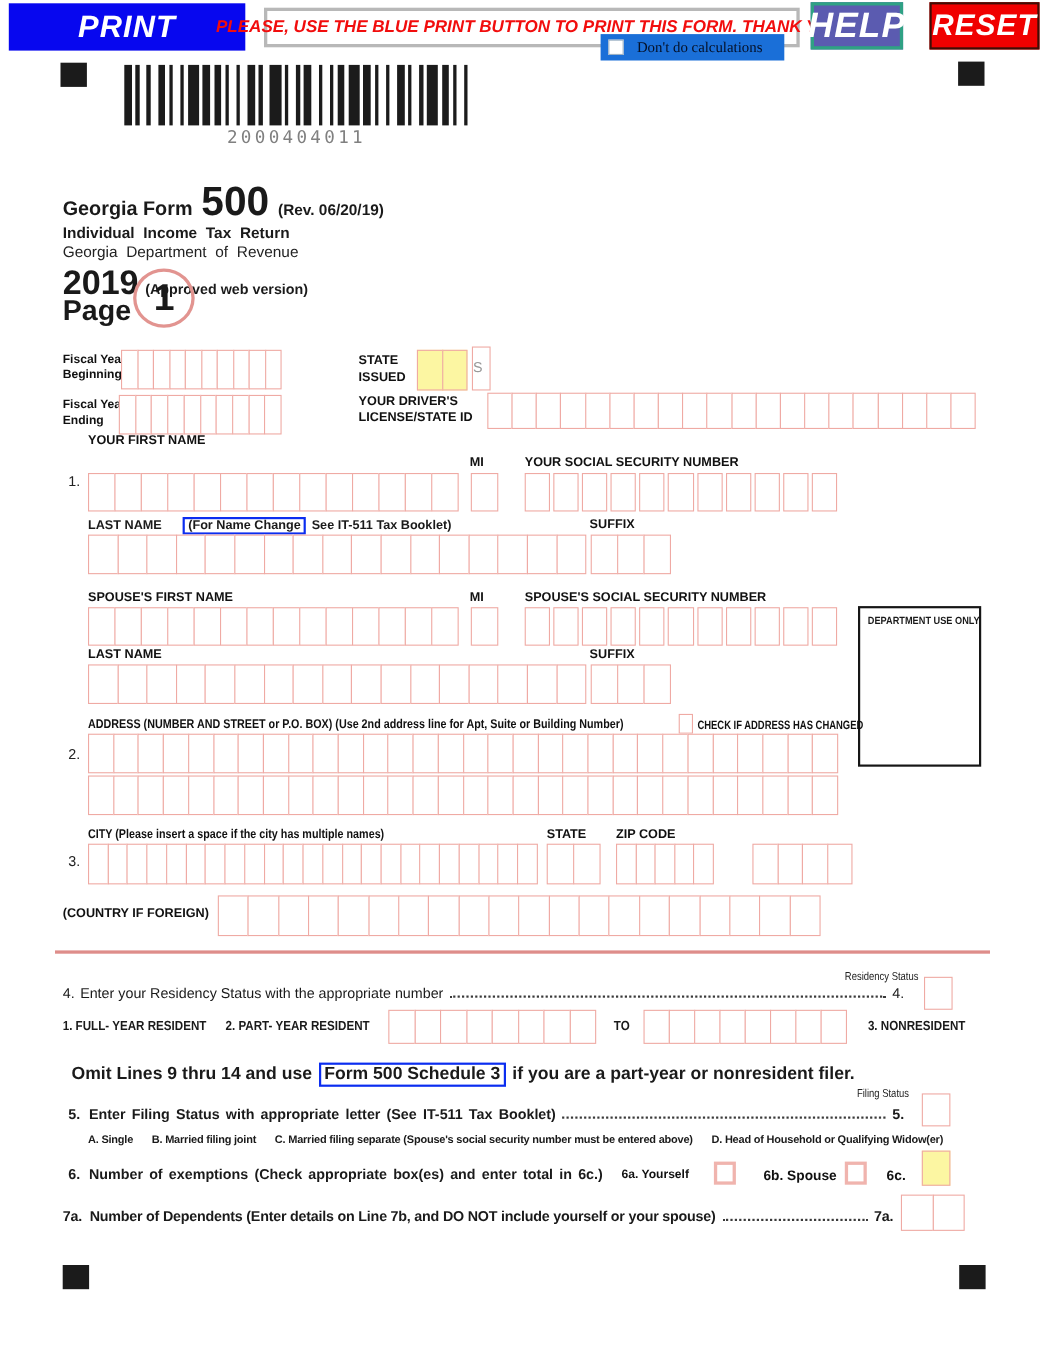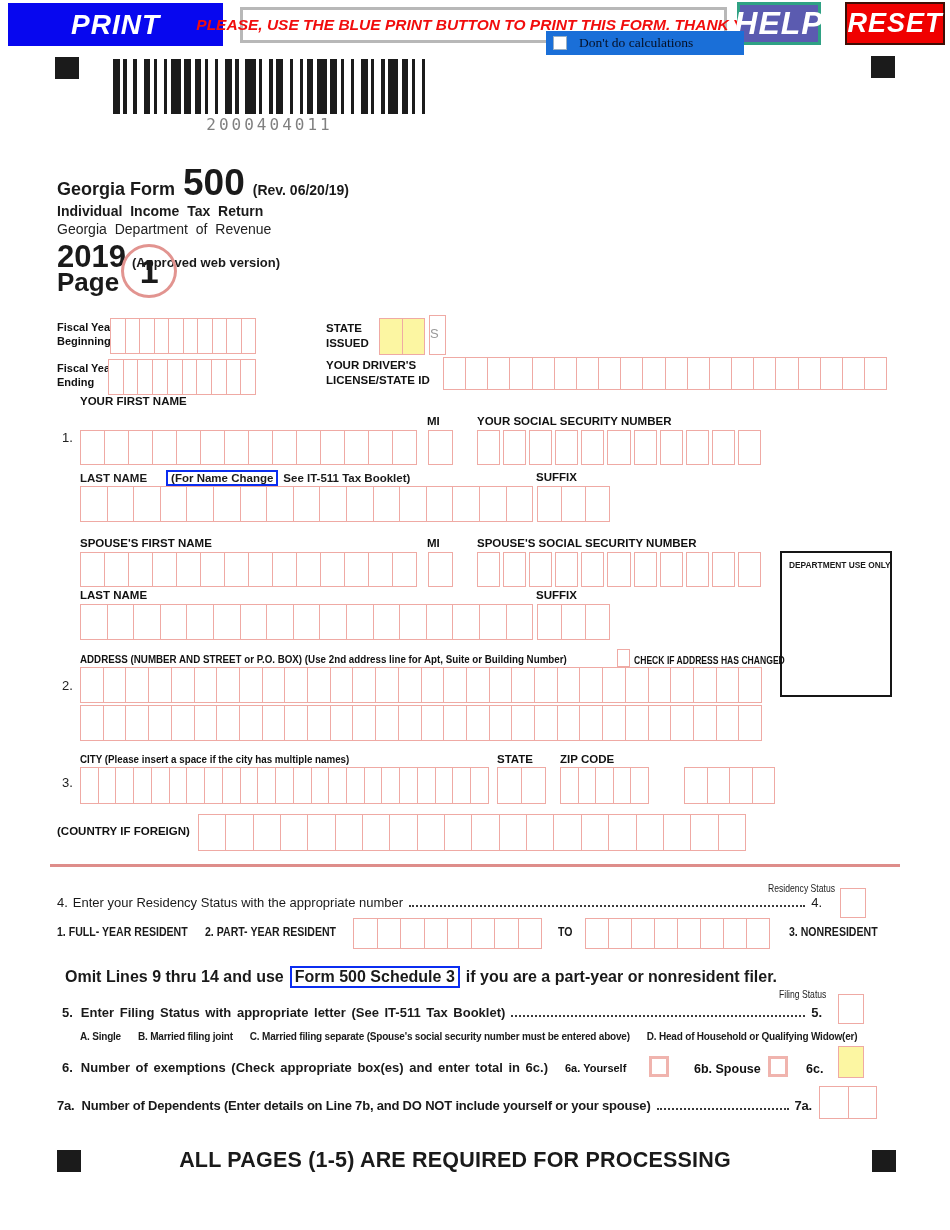--- a/index.html
+++ b/index.html
@@ -12,21 +12,21 @@
   body{background:#fff;font-family:"Liberation Sans",sans-serif;color:var(--ink);}
   .page{position:relative;width:950px;height:1230px;background:#fff;overflow:hidden;margin:0 auto;}
   .abs{position:absolute;}
   
   .btn{display:flex;align-items:center;justify-content:center;color:#fff;font-weight:bold;font-style:italic;letter-spacing:1px;cursor:pointer;}
   .print-btn{left:8px;top:3px;width:215px;height:43px;background:var(--print-blue);font-size:28px;}
   .notice-box{left:240px;top:7px;width:487px;height:36px;border:3px solid #b8b8b8;background:#fff;display:flex;align-items:center;justify-content:center;}
   .notice-box span{color:var(--red-text);font-weight:bold;font-style:italic;font-size:15.5px;white-space:nowrap;}
   .help-btn{left:737px;top:2px;width:84px;height:43px;background:var(--help-bg);border:3px solid var(--help-border);font-size:32px;}
   .reset-btn{left:845px;top:2px;width:100px;height:43px;background:var(--reset-bg);border:2px solid var(--reset-border);font-size:27px;}
-  .calc-bar{left:546px;top:31px;width:198px;height:24px;background:var(--calc-bar);display:flex;align-items:center;}
+  .calc-bar{left:546px;top:31px;width:167px;height:24px;background:var(--calc-bar);display:flex;align-items:center;}
   .calc-check{width:14px;height:14px;background:#fff;border:1px solid #9ab0c4;margin-left:7px;}
   .calc-label{font-family:"Liberation Serif",serif;font-size:13.5px;color:#051026;margin-left:12px;}
   
   .regmark{width:24px;height:22px;background:#1b1b1b;}
   
   .barcode{left:113px;top:59px;width:313px;height:55px;display:flex;}
   .barcode span{display:inline-block;height:100%;}
   .barcode-number{left:113px;top:115px;width:313px;text-align:center;font-family:"DejaVu Sans Mono",monospace;font-size:16px;letter-spacing:3px;color:#808080;}
   
   .hline{display:flex;align-items:baseline;gap:8px;white-space:nowrap;}
@@ -581,15 +581,14 @@
     <span style="margin-right:7px;">7a.</span>
     <span>Number of Dependents (Enter details on Line 7b, and DO NOT include yourself or your spouse)</span>
     <span class="leader"></span>
     <span>7a.</span>
   </div>
   <div class="grid joined" style="left:819px;top:1086px;width:58px;height:33px;">
       <div class="cell"></div>
       <div class="cell"></div>
     </div>
 
-  <div class="footer-title">ALL PAGES (1-5) ARE REQUIRED FOR PROCESSING</div>
 
 </div>
 
 </body></html>

